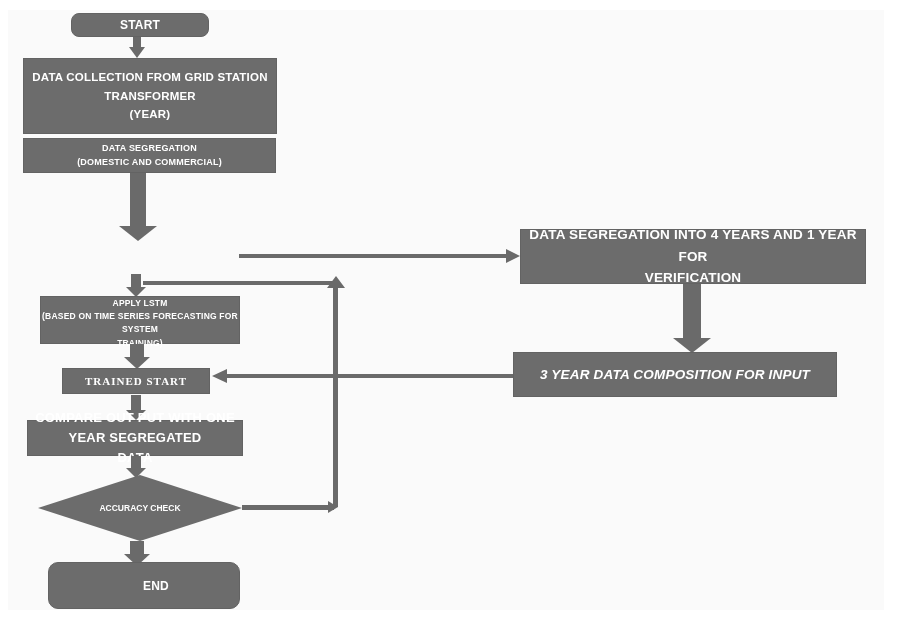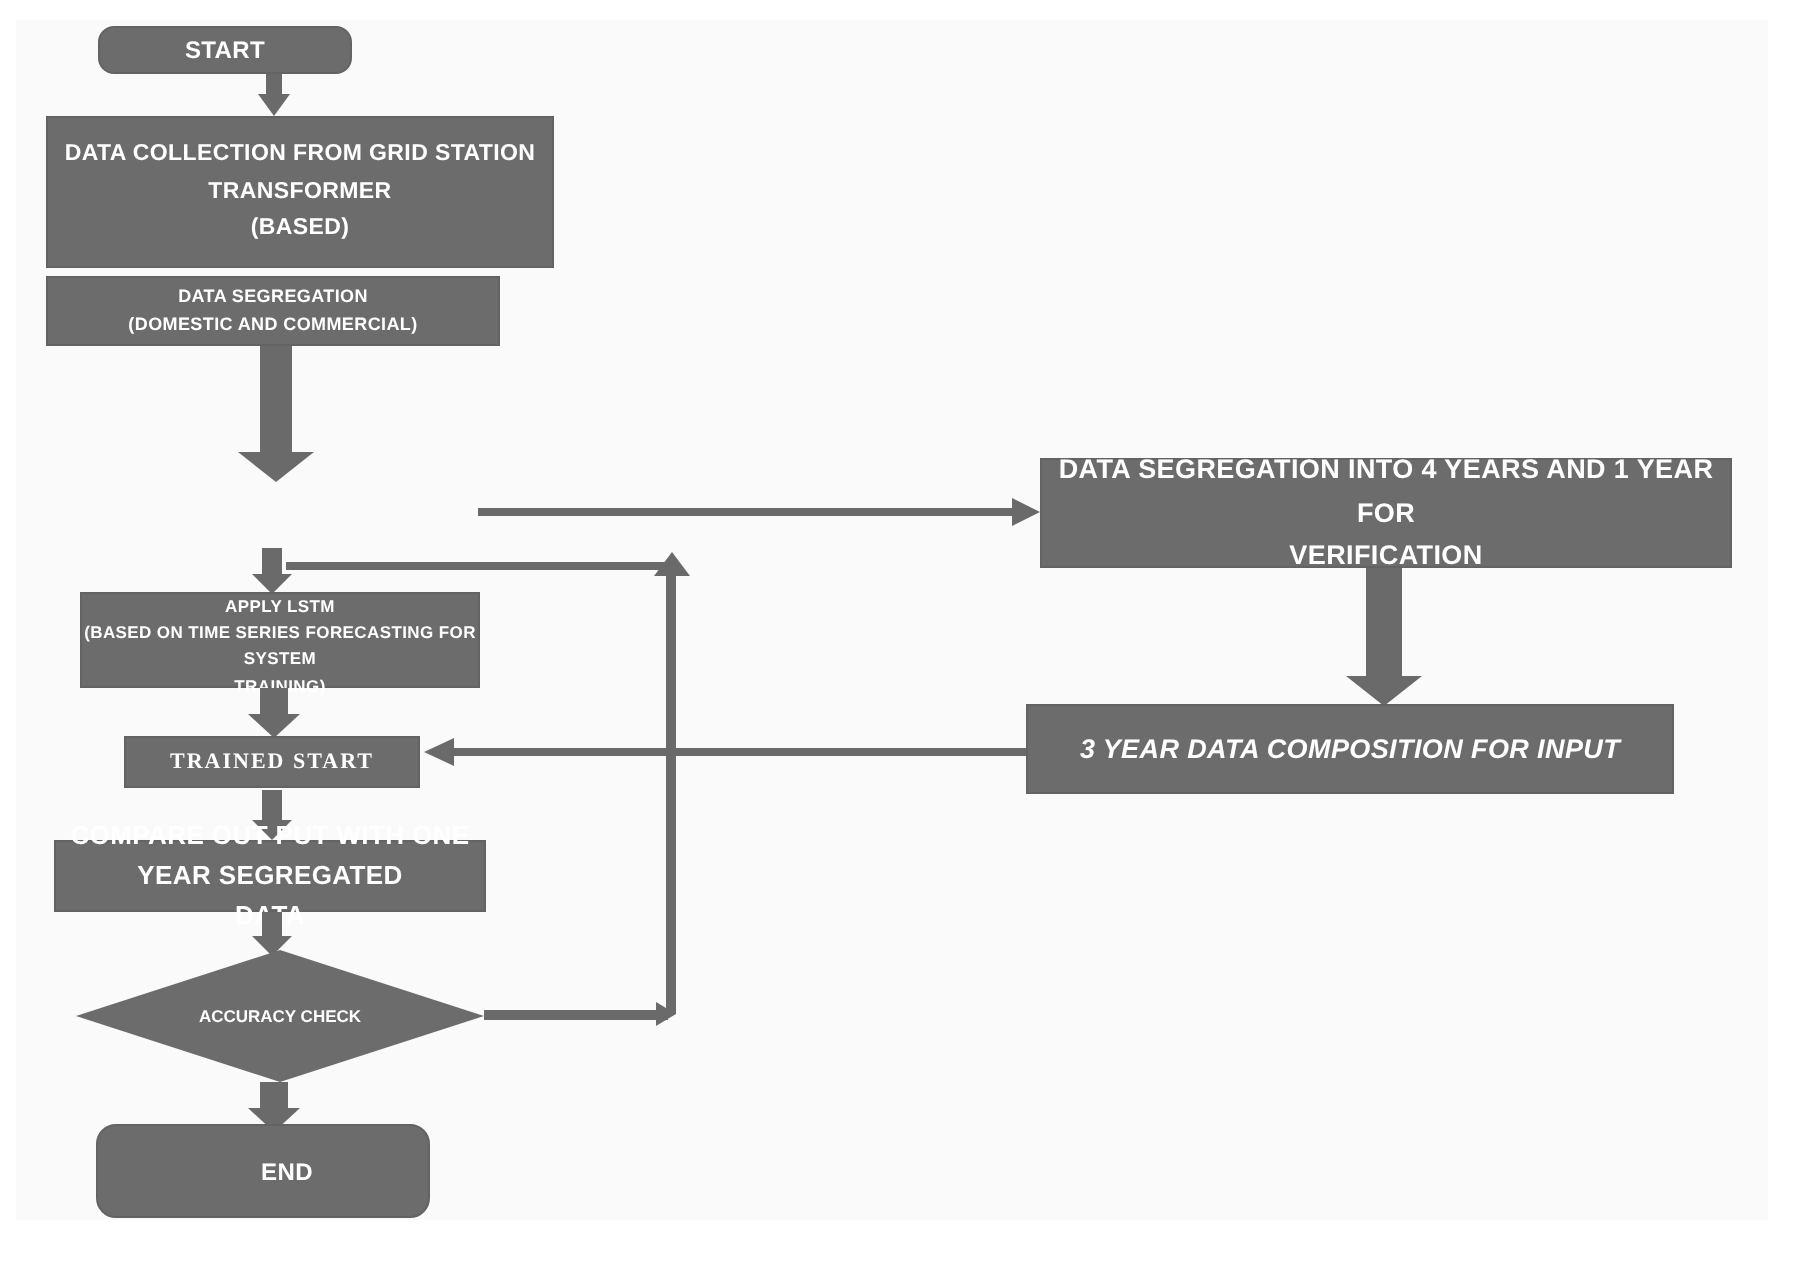--- a/index.html
+++ b/index.html
@@ -26,49 +26,49 @@
   .tri.down{border-left:8px solid transparent;border-right:8px solid transparent;border-top:11px solid #6a6a6a;}
   .tri.down.big{border-left:19px solid transparent;border-right:19px solid transparent;border-top:15px solid #6a6a6a;}
   .tri.down.mid{border-left:13px solid transparent;border-right:13px solid transparent;border-top:12px solid #6a6a6a;}
   .tri.down.sm{border-left:10px solid transparent;border-right:10px solid transparent;border-top:10px solid #6a6a6a;}
   .tri.right{border-top:7px solid transparent;border-bottom:7px solid transparent;border-left:14px solid #6a6a6a;}
   .tri.right.sm{border-top:6px solid transparent;border-bottom:6px solid transparent;border-left:10px solid #6a6a6a;}
   .tri.left{border-top:7px solid transparent;border-bottom:7px solid transparent;border-right:15px solid #6a6a6a;}
   .tri.up{border-left:9px solid transparent;border-right:9px solid transparent;border-bottom:12px solid #6a6a6a;}
 
   
-  .n-start{left:49px;top:13px;width:127px;height:24px;font-size:12px;}
+  .n-start{left:71px;top:13px;width:138px;height:24px;font-size:12px;}
   .n-collection{left:23px;top:58px;width:254px;height:76px;font-size:11.5px;line-height:1.6;}
-  .n-segregation{left:23px;top:138px;width:227px;height:35px;font-size:9px;line-height:1.5;}
+  .n-segregation{left:23px;top:138px;width:253px;height:35px;font-size:9px;line-height:1.5;}
   .n-composition{left:33px;top:241px;width:206px;height:32px;font-size:8.5px;line-height:1.5;}
   .n-lstm{left:40px;top:296px;width:200px;height:48px;font-size:8.5px;line-height:1.55;justify-content:space-between;}
   .n-trained{left:62px;top:368px;width:148px;height:26px;font-size:11px;font-family:"Liberation Serif",serif;letter-spacing:1px;}
   .n-compare{left:27px;top:420px;width:216px;height:36px;font-size:13px;line-height:1.55;}
   .n-accuracy{left:38px;top:475px;width:204px;height:66px;font-size:8.5px;}
-  .n-end{left:48px;top:562px;width:167px;height:47px;font-size:12px;border-radius:10px;padding-left:24px;}
+  .n-end{left:48px;top:562px;width:192px;height:47px;font-size:12px;border-radius:10px;padding-left:24px;}
   .n-seg4years{left:520px;top:229px;width:346px;height:55px;font-size:13.5px;line-height:1.6;}
   .n-threeyear{left:513px;top:352px;width:324px;height:45px;font-size:13.5px;font-style:italic;}
 </style>
 </head>
 <body>
 
 <div class="stage">
   <div class="canvas"></div>
 
   <div class="node terminator n-start">
     <span class="ln">START</span>
   </div>
 
   <div class="line" style="left:133px;top:37px;width:8px;height:10px;"></div>
   <div class="tri down" style="left:129px;top:47px;"></div>
 
   <div class="node n-collection">
     <span class="ln">DATA COLLECTION FROM GRID STATION</span>
     <span class="ln">TRANSFORMER</span>
-    <span class="ln">(BASED)</span>
+    <span class="ln">(YEAR)</span>
   </div>
 
   <div class="node n-segregation">
     <span class="ln">DATA SEGREGATION</span>
     <span class="ln">(DOMESTIC AND COMMERCIAL)</span>
   </div>
 
   <div class="line" style="left:130px;top:173px;width:16px;height:53px;"></div>
   <div class="tri down big" style="left:119px;top:226px;"></div>
 

